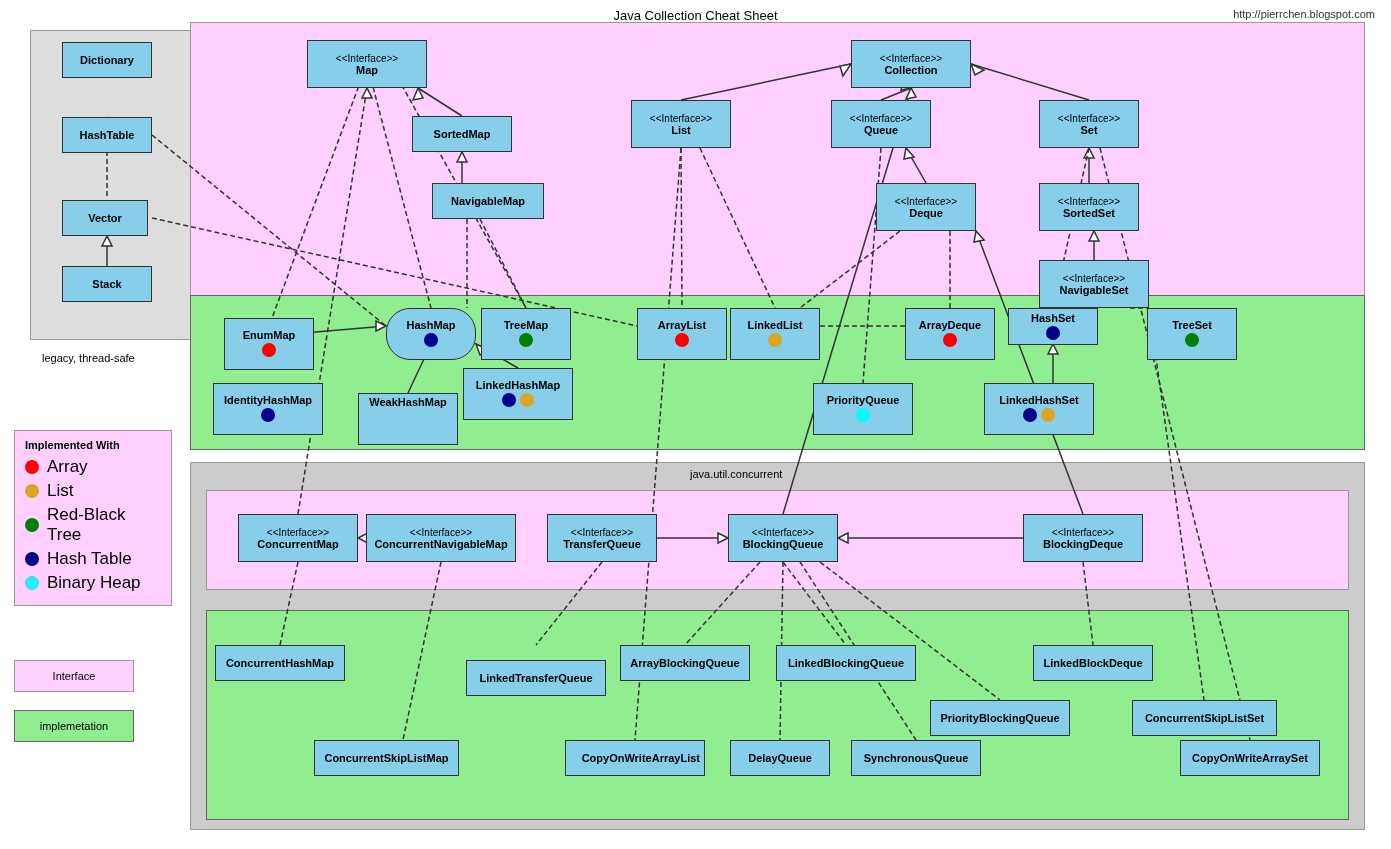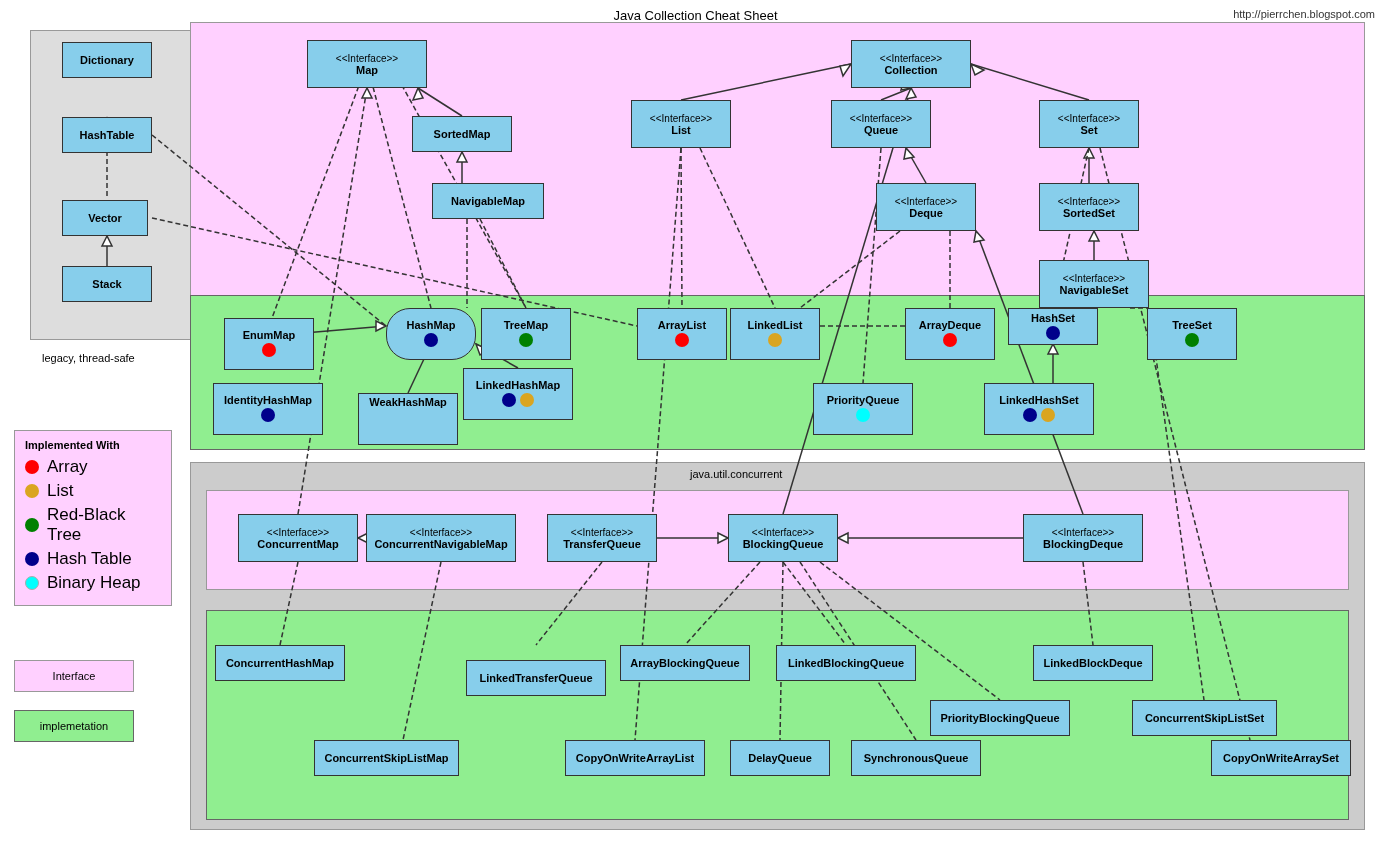--- a/index.html
+++ b/index.html
@@ -407,36 +407,36 @@
 </div>
 <div class="uml-box" style="left:776px;top:645px;width:140px;height:36px;">
   <span class="name">LinkedBlockingQueue</span>
 </div>
 <div class="uml-box" style="left:1033px;top:645px;width:120px;height:36px;">
   <span class="name">LinkedBlockDeque</span>
 </div>
 <div class="uml-box" style="left:314px;top:740px;width:145px;height:36px;">
   <span class="name">ConcurrentSkipListMap</span>
 </div>
-<div class="uml-box" style="left:565px;top:740px;width:140px;height:36px;">
+<div class="uml-box" style="left:565px;top:740px;width:140px;height:36px;align-items:flex-end;">
   <span class="name">CopyOnWriteArrayList</span>
 </div>
 <div class="uml-box" style="left:730px;top:740px;width:100px;height:36px;">
   <span class="name">DelayQueue</span>
 </div>
 <div class="uml-box" style="left:851px;top:740px;width:130px;height:36px;">
   <span class="name">SynchronousQueue</span>
 </div>
 <div class="uml-box" style="left:930px;top:700px;width:140px;height:36px;">
   <span class="name">PriorityBlockingQueue</span>
 </div>
 <div class="uml-box" style="left:1132px;top:700px;width:145px;height:36px;">
   <span class="name">ConcurrentSkipListSet</span>
 </div>
-<div class="uml-box" style="left:1180px;top:740px;width:140px;height:36px;margin-left:31px;">
+<div class="uml-box" style="left:1180px;top:740px;width:140px;height:36px;">
   <span class="name">CopyOnWriteArraySet</span>
 </div>
 
 <div class="legend" style="left:14px;top:430px;width:158px;padding:8px 10px;">
   <div style="font-weight:bold;margin-bottom:6px;font-size:11px;">Implemented With</div>
   <div class="legend-item">
     <span class="legend-dot" style="background:red;"></span>
     <span>Array</span>
   </div>
   <div class="legend-item">

